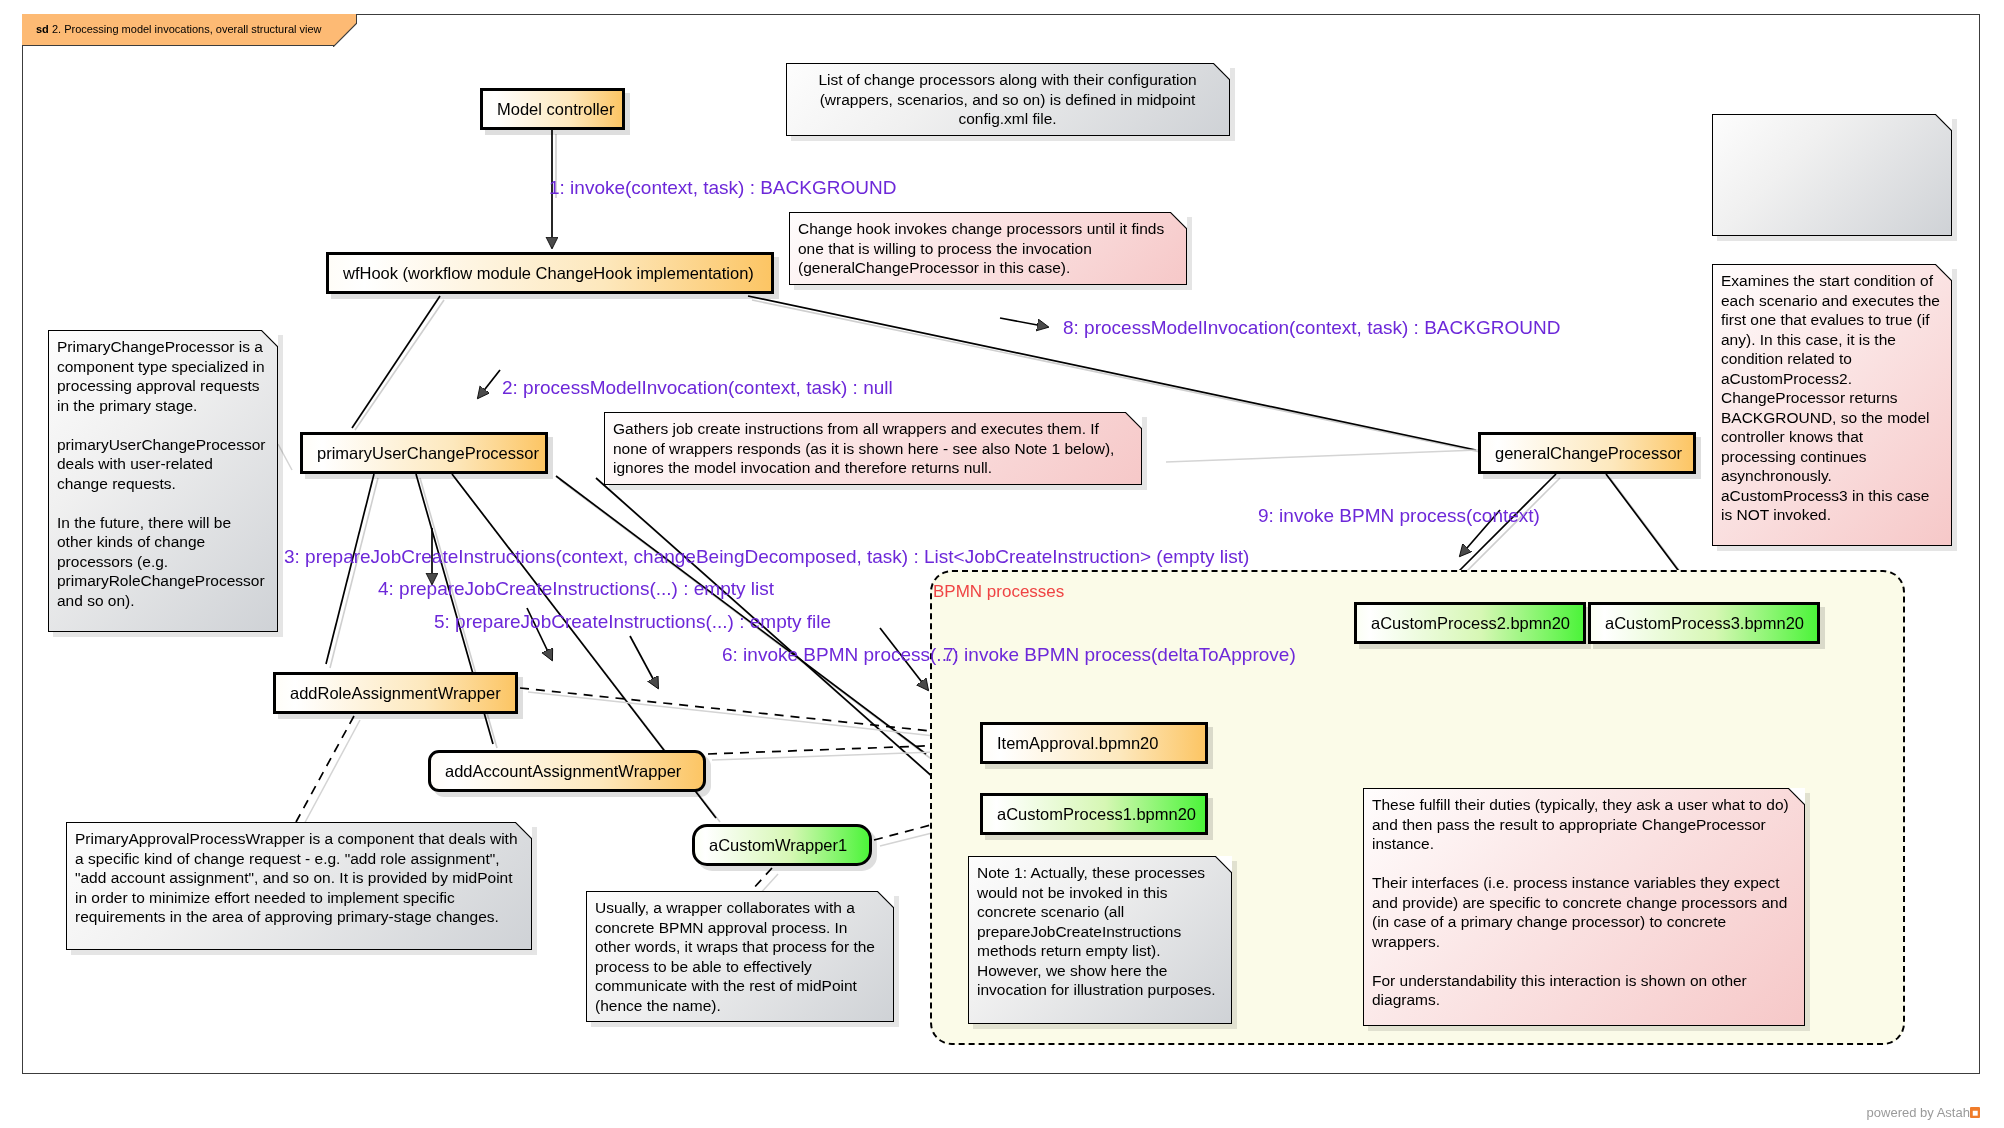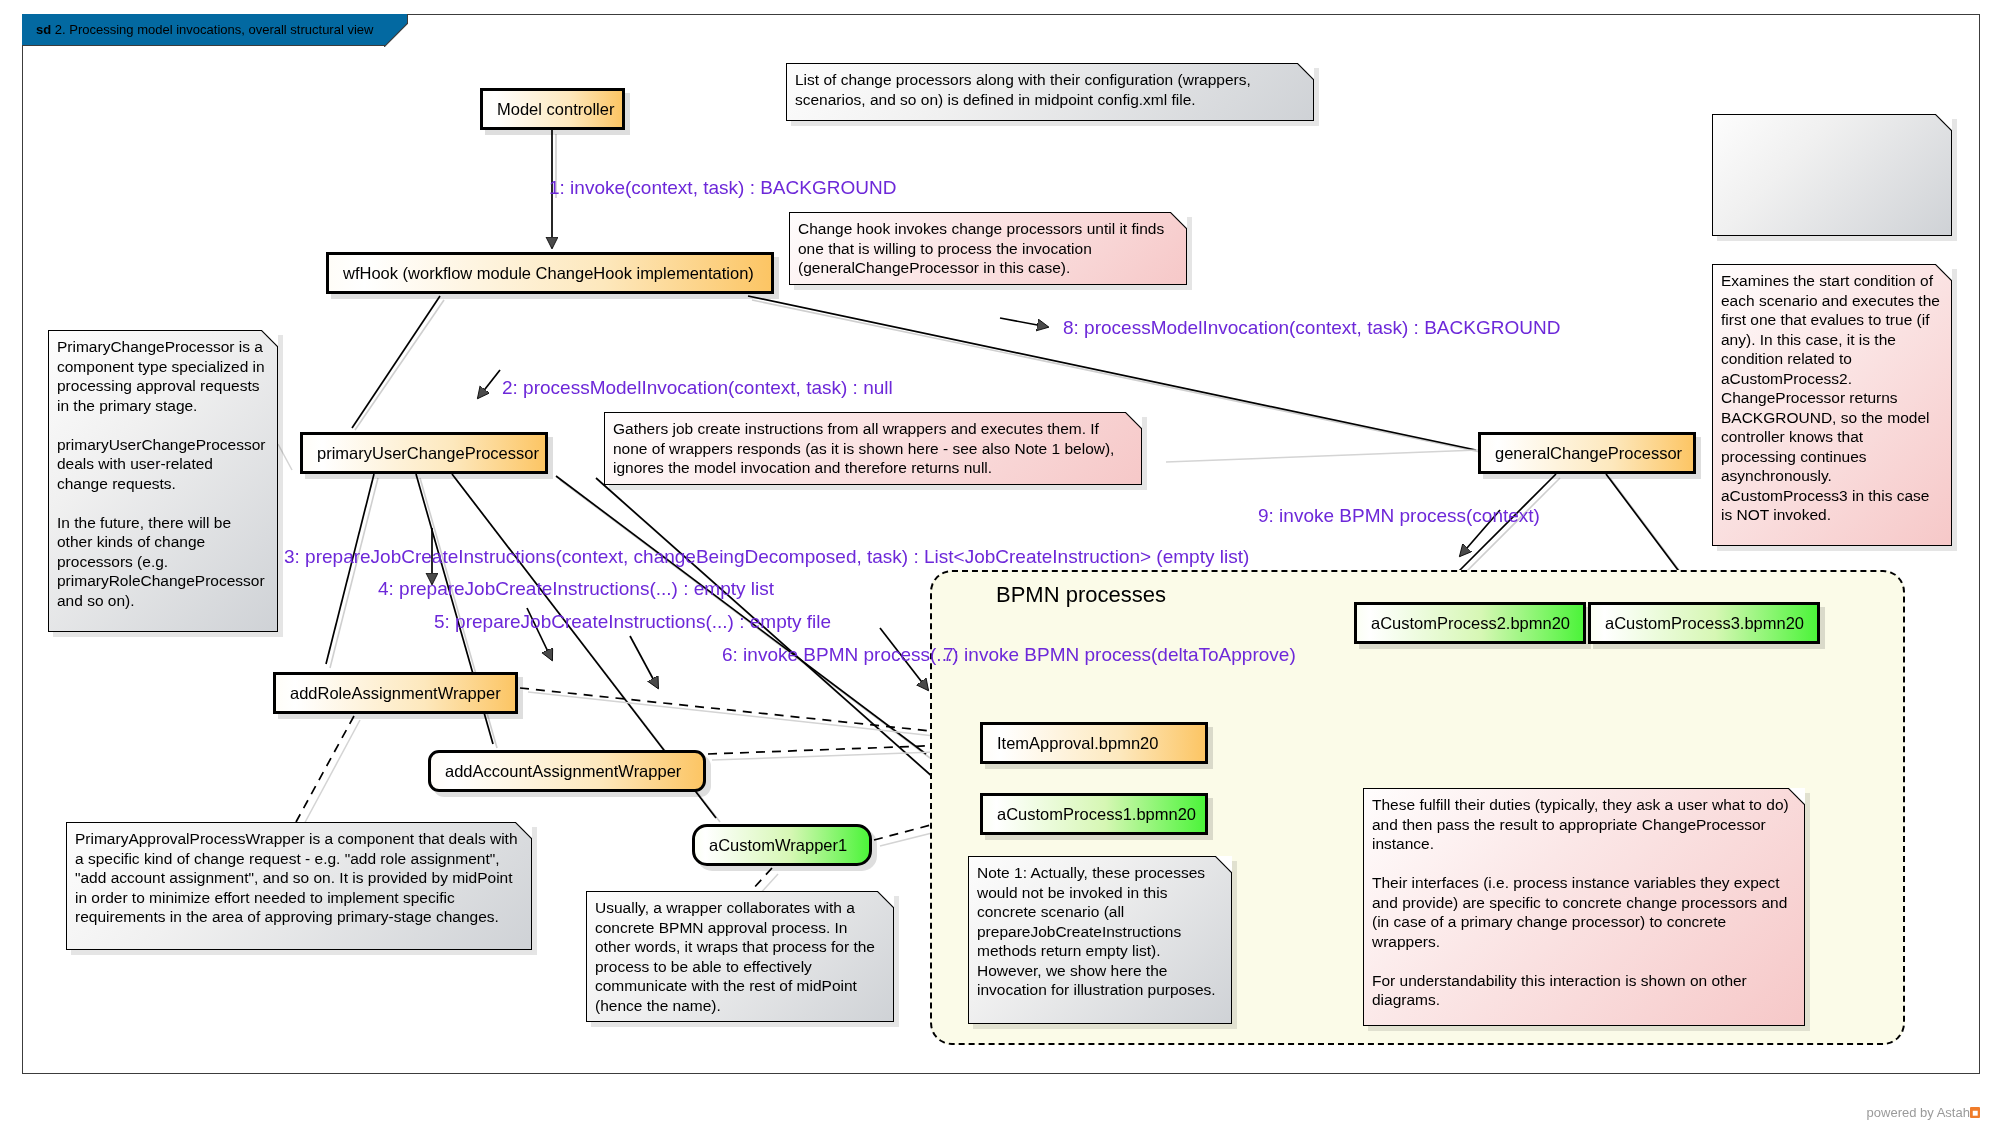--- a/index.html
+++ b/index.html
@@ -26,25 +26,25 @@
     box-sizing: border-box;
     background: #ffffff;
   }
   #frame-label {
     position: absolute;
     left: 22px; top: 14px;
     height: 32px;
     box-sizing: border-box;
     padding: 0 34px 0 14px;
     line-height: 31px;
-    font-size: 13px;
+    font-size: 11px;
     color: #000;
     border: 1px solid #3c3c3c;
     border-top: none; border-left: none;
-    background: #0369a1;
+    background: #fdba74;
     white-space: nowrap;
   }
   #frame-label .kw { font-weight: bold; }
   #frame-label .notch-line {
     position:absolute; right:-1px; top:-1px;
     width: 24px; height: 34px;
     pointer-events:none;
   }
 
   
@@ -107,23 +107,23 @@
     left: 930px; top: 570px;
     width: 975px; height: 475px;
     border: 2px dashed #000000;
     border-radius: 22px;
     background: #fbfbe8;
     box-sizing: border-box;
     z-index: 1;
   }
   #bpmn-region-label {
     position: absolute;
-    left: 996px; top: 582px;
-    font-size: 22px;
-    color: #000000;
+    left: 933px; top: 582px;
+    font-size: 17px;
+    color: #ef4444;
     z-index: 2;
   }
 
   
   .msg {
     position: absolute;
     font-size: 19px;
     color: #6d28d9;
     white-space: nowrap;
     z-index: 7;
@@ -269,21 +269,21 @@
       </div>
       <div class="node green" style="left: 1312px; top: 602px; width: 232px; height: 42px; margin-left: 42px;">
         <span>aCustomProcess2.bpmn20</span>
       </div>
       <div class="node green" style="left: 1588px; top: 602px; width: 232px; height: 42px;">
         <span>aCustomProcess3.bpmn20</span>
       </div>
     </div>
 
   <div id="notes-root">
-      <div class="note gray" style="left: 786px; top: 63px; width: 528px; min-height: 58px;"><span>List of change processors along with their configuration (wrappers, scenarios, and so on) is defined in midpoint config.xml file.</span><svg class="fold" viewBox="0 0 17 17">
+      <div class="note gray" style="left: 786px; top: 63px; width: 444px; min-height: 58px; text-align: center;"><span>List of change processors along with their configuration (wrappers, scenarios, and so on) is defined in midpoint config.xml file.</span><svg class="fold" viewBox="0 0 17 17">
           <path d="M 0 0 L 17 0 L 17 17 Z" fill="#ffffff"></path>
           <path d="M 0 0 L 17 17 M 0 0 L 0 0" stroke="#000000" stroke-width="1.2" fill="none"></path>
         </svg></div>
       <div class="note gray" style="left: 1712px; top: 114px; width: 240px; min-height: 122px;"><svg class="fold" viewBox="0 0 17 17">
           <path d="M 0 0 L 17 0 L 17 17 Z" fill="#ffffff"></path>
           <path d="M 0 0 L 17 17 M 0 0 L 0 0" stroke="#000000" stroke-width="1.2" fill="none"></path>
         </svg></div>
       <div class="note pink" style="left: 1712px; top: 264px; width: 240px; min-height: 282px;"><span>Examines the start condition of each scenario and executes the first one that evalues to true (if any). In this case, it is the condition related to aCustomProcess2. ChangeProcessor returns BACKGROUND, so the model controller knows that processing continues asynchronously. aCustomProcess3 in this case is NOT invoked.</span><svg class="fold" viewBox="0 0 17 17">
           <path d="M 0 0 L 17 0 L 17 17 Z" fill="#ffffff"></path>
           <path d="M 0 0 L 17 17 M 0 0 L 0 0" stroke="#000000" stroke-width="1.2" fill="none"></path>

